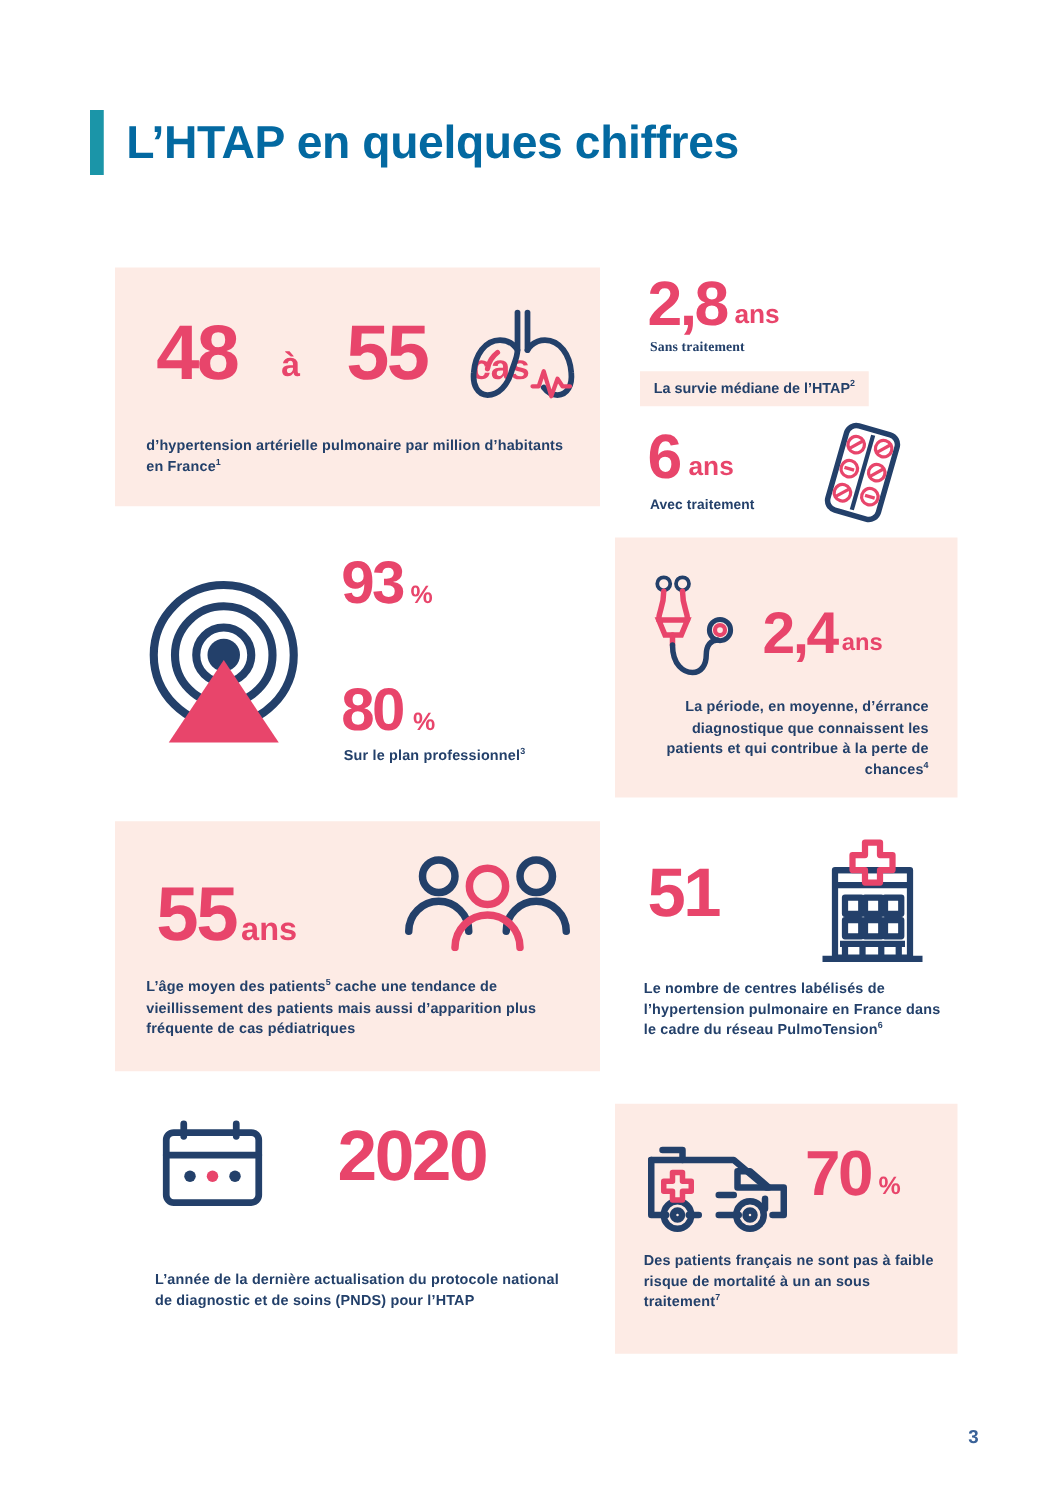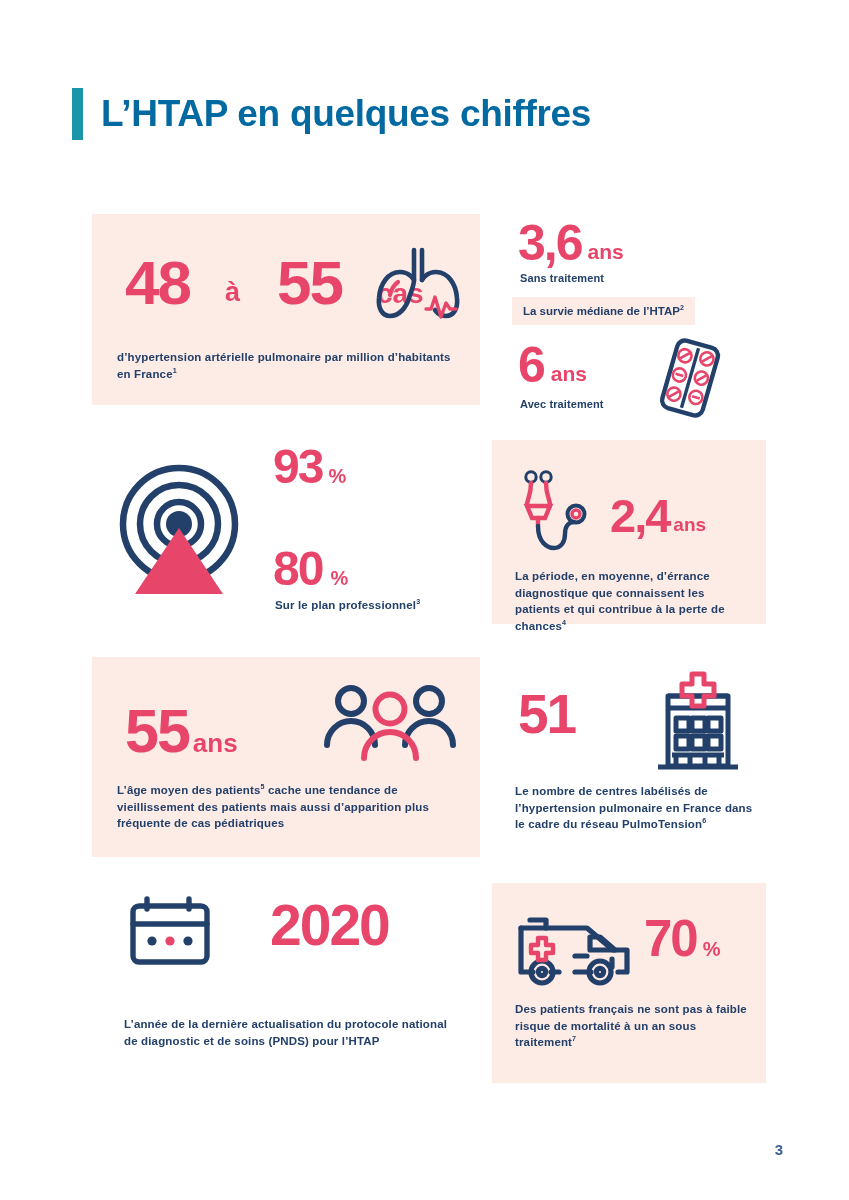--- a/index.html
+++ b/index.html
@@ -47,21 +47,21 @@
   #card-cases .a{font-size:27px;color:#E8456B;font-weight:bold;margin:0 6px 6px 4px;}
   #card-cases .n2{font-size:62px;}
   #card-cases .cas{font-size:28px;margin:0 0 6px 4px;}
   #card-cases .lungs{position:absolute;left:278px;top:28px;}
   #card-cases .desc{position:absolute;left:25px;top:135px;width:340px;}
 
   
   #surv-28{position:absolute;left:518px;top:218px;display:flex;align-items:flex-end;}
   #surv-28 .n{font-size:50px;}
   #surv-28 .u{font-size:21px;margin:0 0 6px 6px;}
-  #surv-28-label{position:absolute;left:520px;top:272px;}
+  #surv-28-label{position:absolute;left:520px;top:272px;font-family:Liberation Serif, serif;}
   #surv-box{
     position:absolute;left:512px;top:297px;width:183px;height:28px;
     background:#FDEBE5;display:flex;align-items:center;padding-left:11px;
     box-sizing:border-box;
   }
   #surv-box .t{font-size:11.5px;font-weight:bold;color:#23406A;}
   #surv-6{position:absolute;left:518px;top:340px;display:flex;align-items:flex-end;}
   #surv-6 .n{font-size:50px;}
   #surv-6 .u{font-size:21px;margin:0 0 6px 7px;}
   #surv-6-label{position:absolute;left:520px;top:398px;}
@@ -72,21 +72,21 @@
   #stat-93{position:absolute;left:273px;top:443px;display:flex;align-items:flex-end;}
   #stat-93 .n{font-size:48px;}
   #stat-93 .p{font-size:20px;margin:0 0 5px 6px;}
   #desc-93{position:absolute;left:275px;top:497px;width:175px;}
   #stat-80{position:absolute;left:273px;top:545px;display:flex;align-items:flex-end;}
   #stat-80 .n{font-size:48px;}
   #stat-80 .p{font-size:20px;margin:0 0 5px 8px;}
   #desc-80{position:absolute;left:275px;top:597px;width:175px;}
 
   
-  #card-delay{left:492px;top:440px;width:274px;height:184px;}
+  #card-delay{left:492px;top:430px;width:274px;height:208px;text-align:right;}
   #steth-icon{position:absolute;left:25px;top:28px;}
   #card-delay .numrow{position:absolute;left:118px;top:52px;display:flex;align-items:flex-end;}
   #card-delay .n{font-size:47px;}
   #card-delay .u{font-size:19px;margin:0 0 5px 4px;}
   #card-delay .desc{position:absolute;left:23px;top:128px;width:228px;}
 
   
   #card-age{left:92px;top:657px;width:388px;height:200px;}
   #card-age .numrow{position:absolute;left:33px;top:44px;display:flex;align-items:flex-end;}
   #card-age .n{font-size:61px;}
@@ -144,21 +144,21 @@
         <path d="M56 67 l5 0 l4 -12 l6 20 l5 -14 l4 6 l6 0" fill="none" stroke="#E8456B" stroke-width="3.4" stroke-linecap="round" stroke-linejoin="round"></path>
       </svg>
     </div>
 
     <div class="desc">
       <span>d’hypertension artérielle pulmonaire par million d’habitants en France</span><sup>1</sup>
     </div>
   </div>
 
   <div id="surv-28">
-    <span class="bignum n">3,6</span>
+    <span class="bignum n">2,8</span>
     <span class="unit u">ans</span>
   </div>
   <div id="surv-28-label" class="sublabel">Sans traitement</div>
 
   <div id="surv-box">
     <div class="t">
       <span>La survie médiane de l’HTAP</span><sup>2</sup>
     </div>
   </div>
 

